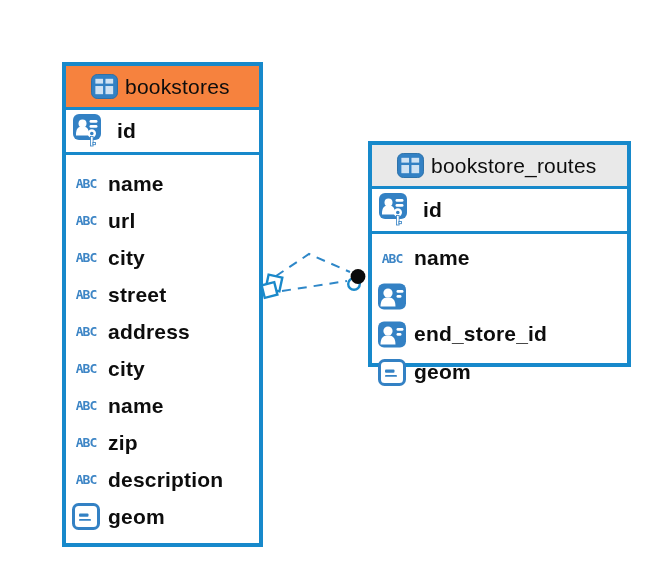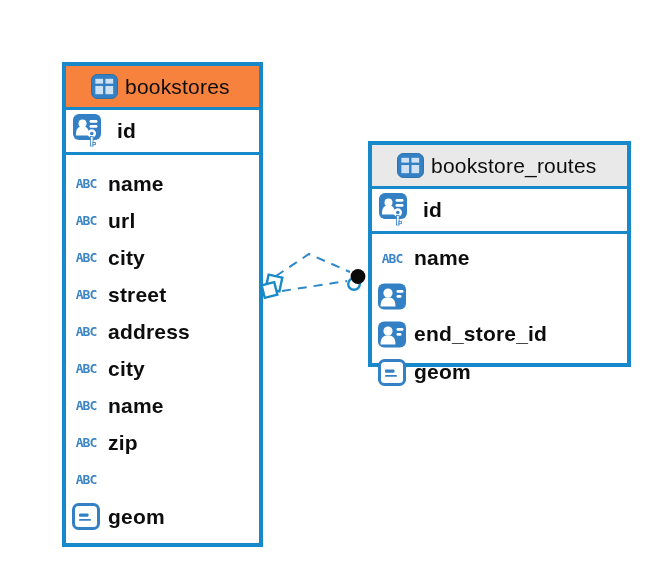--- a/index.html
+++ b/index.html
@@ -130,20 +130,21 @@
       <div class="row">
         <span class="abc">ABC</span>
         <span class="fname">name</span>
       </div>
       <div class="row">
         <span class="abc">ABC</span>
         <span class="fname">zip</span>
       </div>
       <div class="row">
         <span class="abc">ABC</span>
+        <span class="fname">description</span>
       </div>
       <div class="row">
         <span class="ic">
             <svg width="28" height="27">
               <use href="#i-geom"></use>
             </svg>
           </span>
         <span class="fname">geom</span>
       </div>
     </div>

